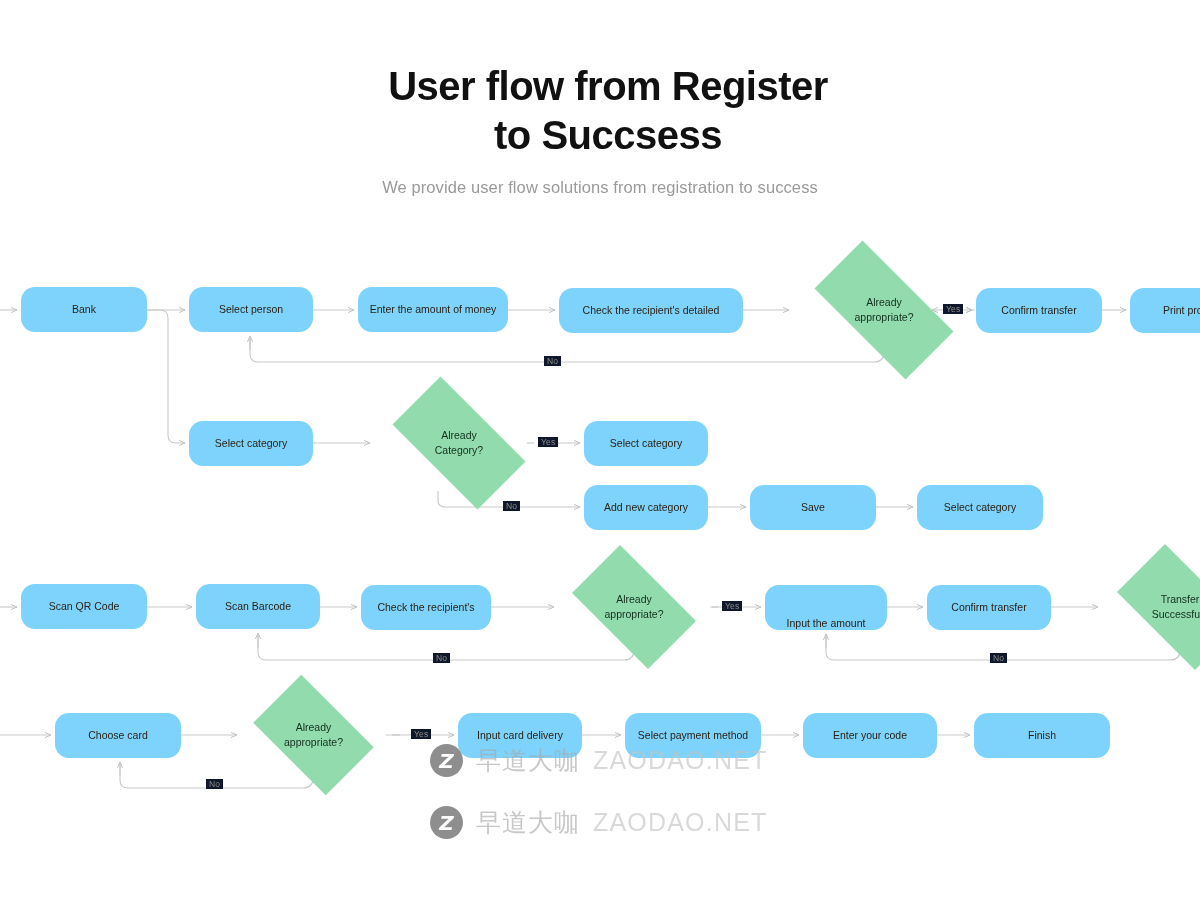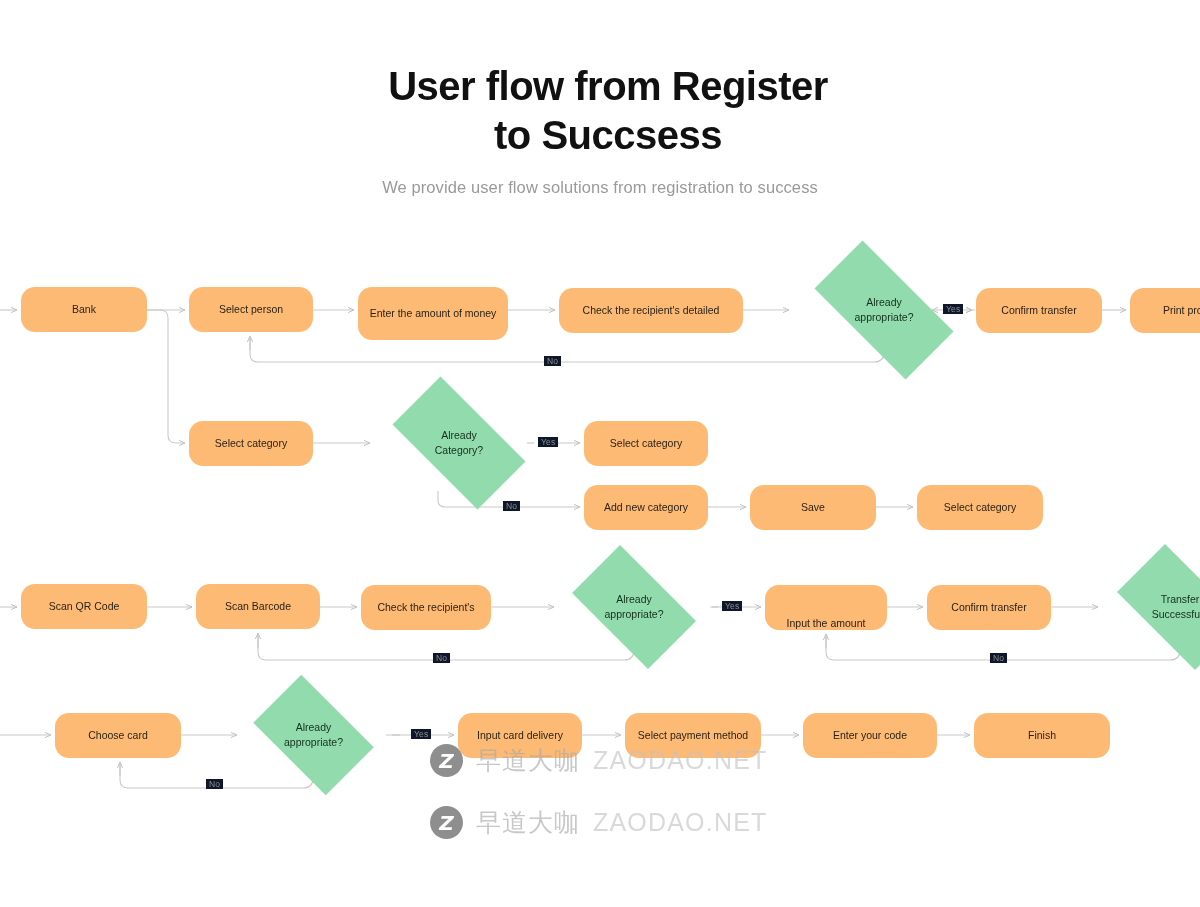--- a/index.html
+++ b/index.html
@@ -61,21 +61,21 @@
 
   
   .node {
     position: absolute;
     display: flex;
     align-items: center;
     justify-content: center;
     text-align: center;
   }
   .node-process {
-    background: #fdba74;
+    background: #7dd3fc;
     border-radius: 14px;
   }
   .node-process .node-label {
     font-size: 10.5px;
     font-weight: 400;
     color: #2b2317;
     line-height: 1.25;
     padding: 0 8px;
   }
   .node-decision {
@@ -226,21 +226,21 @@
       <path d="M392,735 L400,735"></path>
     </g>
   </svg>
 
   <div class="node node-process" style="left:21px; top:287px; width:126px; height:45px;">
     <span class="node-label">Bank</span>
   </div>
   <div class="node node-process" style="left:189px; top:287px; width:124px; height:45px;">
     <span class="node-label">Select person</span>
   </div>
-  <div class="node node-process" style="left:358px; top:287px; width:150px; height:53px;">
+  <div class="node node-process" style="left:358px; top:287px; width:150px; height:45px;">
     <span class="node-label">Enter the amount of money</span>
   </div>
   <div class="node node-process" style="left:559px; top:288px; width:184px; height:45px;">
     <span class="node-label">Check the recipient's detailed</span>
   </div>
   <div class="node node-decision" style="left:793px; top:262px; width:182px; height:96px;">
     <div class="diamond-shape"></div>
     <span class="node-label">Already
 appropriate?</span>
   </div>

